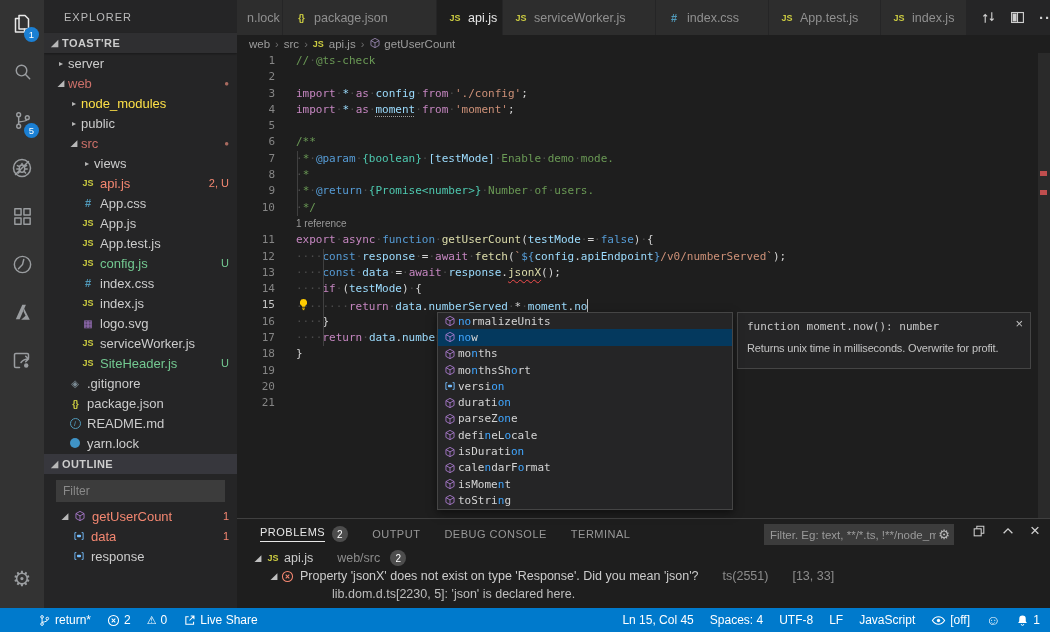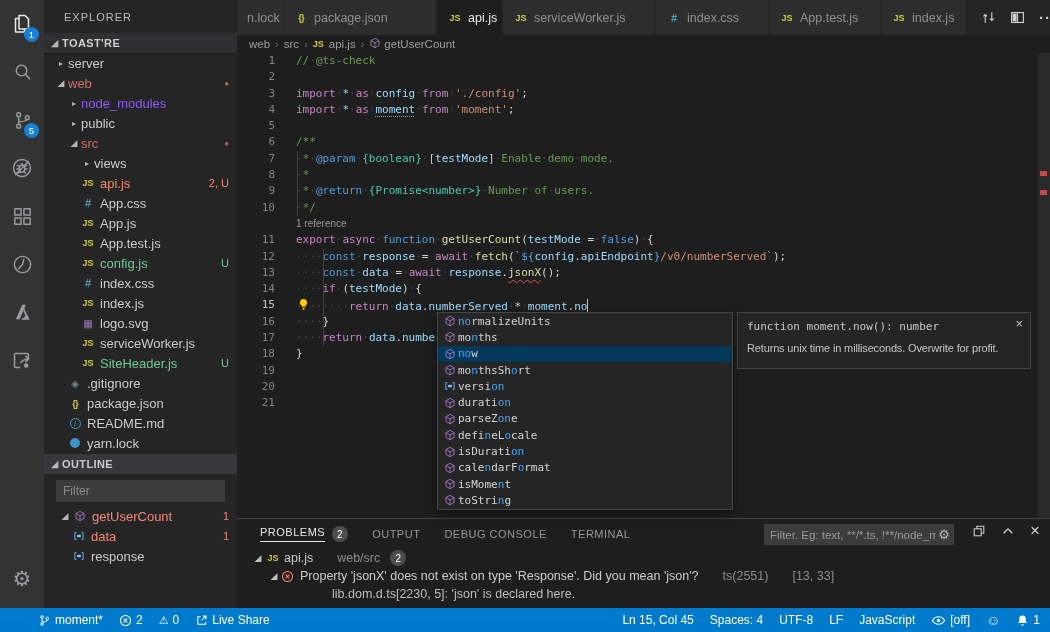--- a/index.html
+++ b/index.html
@@ -31,21 +31,21 @@
   .trow .spacer{flex:1;}
   .fi{width:16px;flex:none;display:inline-flex;align-items:center;justify-content:center;margin-right:4px;}
   .fi-js{color:#cbcb41;font-weight:bold;font-size:9px;}
   .fi-css{color:#519aba;font-weight:bold;font-size:11px;}
   .fi-json{color:#cbcb41;font-weight:bold;font-size:9.5px;letter-spacing:-1px;}
   .fi-svg{color:#a074c4;font-size:10px;}
   .fi-git{color:#7a8a93;font-size:10px;}
   .fi-md{width:11px;height:11px;border-radius:50%;border:1px solid #519aba;color:#519aba;font-size:8px;
          display:inline-flex;align-items:center;justify-content:center;font-style:italic;}
   .fi-yarn{width:10px;height:10px;border-radius:50%;background:#3f93c6;}
-  .c-normal{color:#cccccc}.c-dim{color:#8b5cf6}.c-error{color:#f48771}.c-errorfolder{color:#cc7069}.c-added{color:#73c991}
+  .c-normal{color:#cccccc}.c-dim{color:#fde047}.c-error{color:#f48771}.c-errorfolder{color:#cc7069}.c-added{color:#73c991}
   .tbadge{font-size:11px;margin-left:6px;flex:none;}
   .tdot{font-size:8px;color:#a86a5f;margin-left:6px;flex:none;}
   .sb-outline-header{height:20px;flex:none;background:#37373d;display:flex;align-items:center;padding-left:4px;
                      font-size:11px;font-weight:bold;color:#cccccc;letter-spacing:.4px;margin-top:1px;}
   #outline-filter{flex:none;margin:6px 12px 4px 12px;height:22px;background:#3c3c3c;border:1px solid #3c3c3c;
                   color:#cccccc;font-size:12px;padding:0 6px;outline:none;font-family:"Liberation Sans",sans-serif;}
   #outline-filter::placeholder{color:#8a8a8a;}
 
   
   #main{position:absolute;left:237px;top:0;width:813px;height:608px;display:flex;flex-direction:column;}
@@ -623,21 +623,21 @@
   <div id="statusbar">
     <span class="sb-item">
         <span style="display:inline-flex">
           <svg width="13" height="13" viewBox="0 0 16 16" fill="none" stroke="#ffffff" stroke-width="1.2">
             <circle cx="5" cy="3.6" r="1.6"></circle>
             <circle cx="5" cy="12.4" r="1.6"></circle>
             <circle cx="11.5" cy="5.6" r="1.6"></circle>
             <path d="M5 5.2v5.6M5 10.2c4.5-.6 6.5-1.6 6.5-3"></path>
           </svg>
         </span>
-        <span>moment*</span>
+        <span>return*</span>
       </span>
     <span class="sb-item">
         <span style="display:inline-flex">
           <svg width="13" height="13" viewBox="0 0 16 16">
             <circle cx="8" cy="8" r="6.2" fill="none" stroke="#ffffff" stroke-width="1.3"></circle>
             <path d="M5.8 5.8l4.4 4.4M10.2 5.8l-4.4 4.4" stroke="#ffffff" stroke-width="1.3"></path>
           </svg>
         </span>
         <span>2</span>
       </span>
@@ -695,33 +695,33 @@
     </div>
 
   <div id="autocomplete">
   <div class="ac-row ">
     <span class="ac-ic"><svg width="12" height="12" viewBox="0 0 16 16" fill="none" stroke="#b180d7" stroke-width="1.1">
             <path d="M8 1.8l5.4 3v6.4L8 14.2l-5.4-3V4.8z"></path>
             <path d="M2.6 4.8L8 7.8l5.4-3M8 7.8v6.4"></path>
           </svg></span>
     <span><span class="hl">no</span><span class="">rmalizeUnits</span></span>
   </div>
+  <div class="ac-row selected">
+    <span class="ac-ic"><svg width="12" height="12" viewBox="0 0 16 16" fill="none" stroke="#b180d7" stroke-width="1.1">
+            <path d="M8 1.8l5.4 3v6.4L8 14.2l-5.4-3V4.8z"></path>
+            <path d="M2.6 4.8L8 7.8l5.4-3M8 7.8v6.4"></path>
+          </svg></span>
+    <span><span class="hl">no</span><span class="">w</span></span>
+  </div>
   <div class="ac-row ">
     <span class="ac-ic"><svg width="12" height="12" viewBox="0 0 16 16" fill="none" stroke="#b180d7" stroke-width="1.1">
             <path d="M8 1.8l5.4 3v6.4L8 14.2l-5.4-3V4.8z"></path>
             <path d="M2.6 4.8L8 7.8l5.4-3M8 7.8v6.4"></path>
           </svg></span>
     <span><span class="">mo</span><span class="hl">n</span><span class="">ths</span></span>
-  </div>
-  <div class="ac-row selected">
-    <span class="ac-ic"><svg width="12" height="12" viewBox="0 0 16 16" fill="none" stroke="#b180d7" stroke-width="1.1">
-            <path d="M8 1.8l5.4 3v6.4L8 14.2l-5.4-3V4.8z"></path>
-            <path d="M2.6 4.8L8 7.8l5.4-3M8 7.8v6.4"></path>
-          </svg></span>
-    <span><span class="hl">no</span><span class="">w</span></span>
   </div>
   <div class="ac-row ">
     <span class="ac-ic"><svg width="12" height="12" viewBox="0 0 16 16" fill="none" stroke="#b180d7" stroke-width="1.1">
             <path d="M8 1.8l5.4 3v6.4L8 14.2l-5.4-3V4.8z"></path>
             <path d="M2.6 4.8L8 7.8l5.4-3M8 7.8v6.4"></path>
           </svg></span>
     <span><span class="">mo</span><span class="hl">n</span><span class="">thsSh</span><span class="hl">o</span><span class="">rt</span></span>
   </div>
   <div class="ac-row ">
     <span class="ac-ic"><svg width="12" height="12" viewBox="0 0 16 16">

